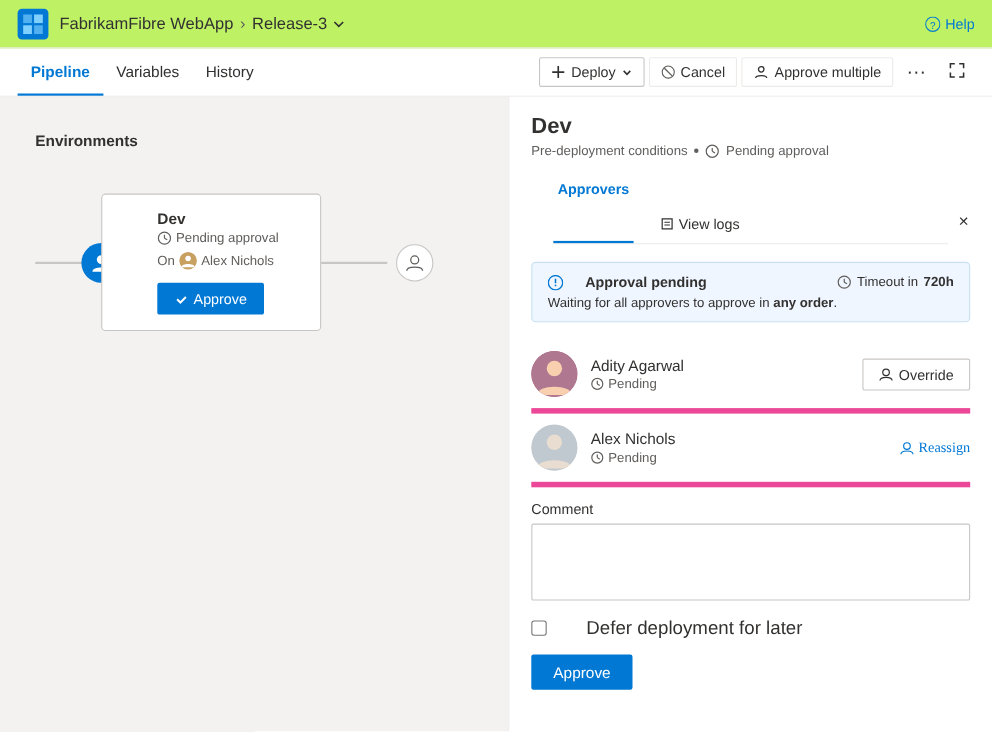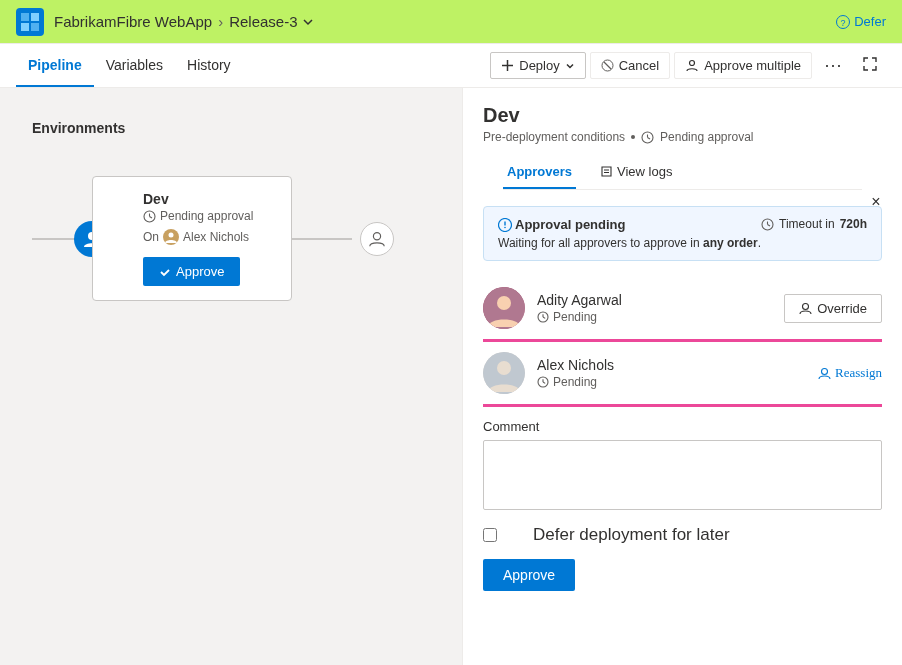--- a/index.html
+++ b/index.html
@@ -61,27 +61,27 @@
     .panel-tabs { display: flex; gap: 0; border-bottom: 1px solid #edebe9; margin: 12px 20px 0 20px; }
     .panel-tab { padding: 8px 4px; margin-right: 20px; font-size: 13px; cursor: pointer; border-bottom: 2px solid transparent; color: #323130; }
     .panel-tab.active { color: #0078d4; border-bottom: 2px solid #0078d4; font-weight: 600; }
 
     
     .panel-content { flex: 1; padding: 16px 20px; overflow-y: auto; }
 
     
     .approval-banner { background: #f0f6ff; border: 1px solid #c7e0f4; border-radius: 4px; padding: 10px 14px; display: flex; justify-content: space-between; align-items: flex-start; margin-bottom: 16px; }
     .banner-left { display: flex; flex-direction: column; gap: 4px; }
-    .banner-title { display: flex; align-items: center; gap: 3px; font-size: 13px; font-weight: 600; color: #323130; }
+    .banner-title { display: flex; align-items: center; gap: 20px; font-size: 13px; font-weight: 600; color: #323130; }
     .banner-desc { font-size: 12px; color: #323130; }
     .banner-desc strong { font-weight: 600; }
     .banner-right { display: flex; align-items: center; gap: 5px; font-size: 12px; color: #323130; white-space: nowrap; }
 
     
-    .approver-row { display: flex; align-items: center; padding: 10px 0; border-bottom: 3px solid #ec4899; }
+    .approver-row { display: flex; align-items: center; padding: 10px 0; border-bottom: 5px solid #ec4899; }
     .approver-avatar { width: 42px; height: 42px; border-radius: 50%; margin-right: 12px; flex-shrink: 0; overflow: hidden; display: flex; align-items: center; justify-content: center; font-size: 18px; }
     .approver-info { flex: 1; }
     .approver-name { font-size: 14px; font-weight: 500; color: #323130; }
     .approver-status { display: flex; align-items: center; gap: 4px; font-size: 12px; color: #605e5c; margin-top: 2px; }
     .override-btn { border: 1px solid #c8c6c4; border-radius: 2px; padding: 6px 14px; font-size: 13px; cursor: pointer; background: #fff; color: #323130; display: flex; align-items: center; gap: 5px; }
     .reassign-btn { border: none; background: none; color: #0078d4; font-size: 13px; cursor: pointer; display: flex; align-items: center; gap: 4px; font-family: Liberation Serif, serif; }
 
     
     .comment-label { font-size: 13px; color: #323130; margin-bottom: 6px; margin-top: 12px; }
     .comment-box { width: 100%; height: 70px; border: 1px solid #c8c6c4; border-radius: 2px; resize: none; font-family: inherit; font-size: 13px; padding: 6px 8px; color: #323130; }
@@ -123,21 +123,21 @@
       <svg viewBox="0 0 12 12" fill="none">
           <path d="M2 4l4 4 4-4" stroke="#323130" stroke-width="1.5"></path>
         </svg>
     </span>
   </div>
   <div class="topbar-help">
     <svg width="14" height="14" viewBox="0 0 14 14">
         <circle cx="7" cy="7" r="6.5" stroke="#0078d4" fill="none"></circle>
         <text x="7" y="11" text-anchor="middle" font-size="9" fill="#0078d4">?</text>
       </svg>
-    <span>Defer</span>
+    <span>Help</span>
   </div>
 </div>
 
 <div class="navtabs">
   <div class="navtab active">Pipeline</div>
   <div class="navtab">Variables</div>
   <div class="navtab">History</div>
   <div class="navtab-actions">
     <button class="action-btn deploy">
       <svg width="13" height="13" viewBox="0 0 13 13">
@@ -233,21 +233,21 @@
         <svg width="13" height="13" viewBox="0 0 13 13">
             <circle cx="6.5" cy="6.5" r="5.5" stroke="#605e5c" fill="none" stroke-width="1.1"></circle>
             <line x1="6.5" y1="3.5" x2="6.5" y2="6.5" stroke="#605e5c" stroke-width="1.1"></line>
             <line x1="6.5" y1="6.5" x2="9" y2="8" stroke="#605e5c" stroke-width="1.1"></line>
           </svg>
         <span>Pending approval</span>
       </div>
       <div class="panel-tabs">
         <div class="panel-tab active">Approvers</div>
         <div class="panel-tab">
-          <span style="display:flex;align-items:center;gap:4px;">
+          <span style="display:flex;align-items:center;gap:4px;margin-top:32px;">
             <svg width="13" height="13" viewBox="0 0 13 13">
                 <path d="M2 2h9v9H2z" stroke="#323130" fill="none" stroke-width="1.1"></path>
                 <line x1="4" y1="5" x2="9" y2="5" stroke="#323130" stroke-width="1"></line>
                 <line x1="4" y1="7.5" x2="9" y2="7.5" stroke="#323130" stroke-width="1"></line>
               </svg>
             <span>View logs</span>
           </span>
         </div>
       </div>
     </div>

